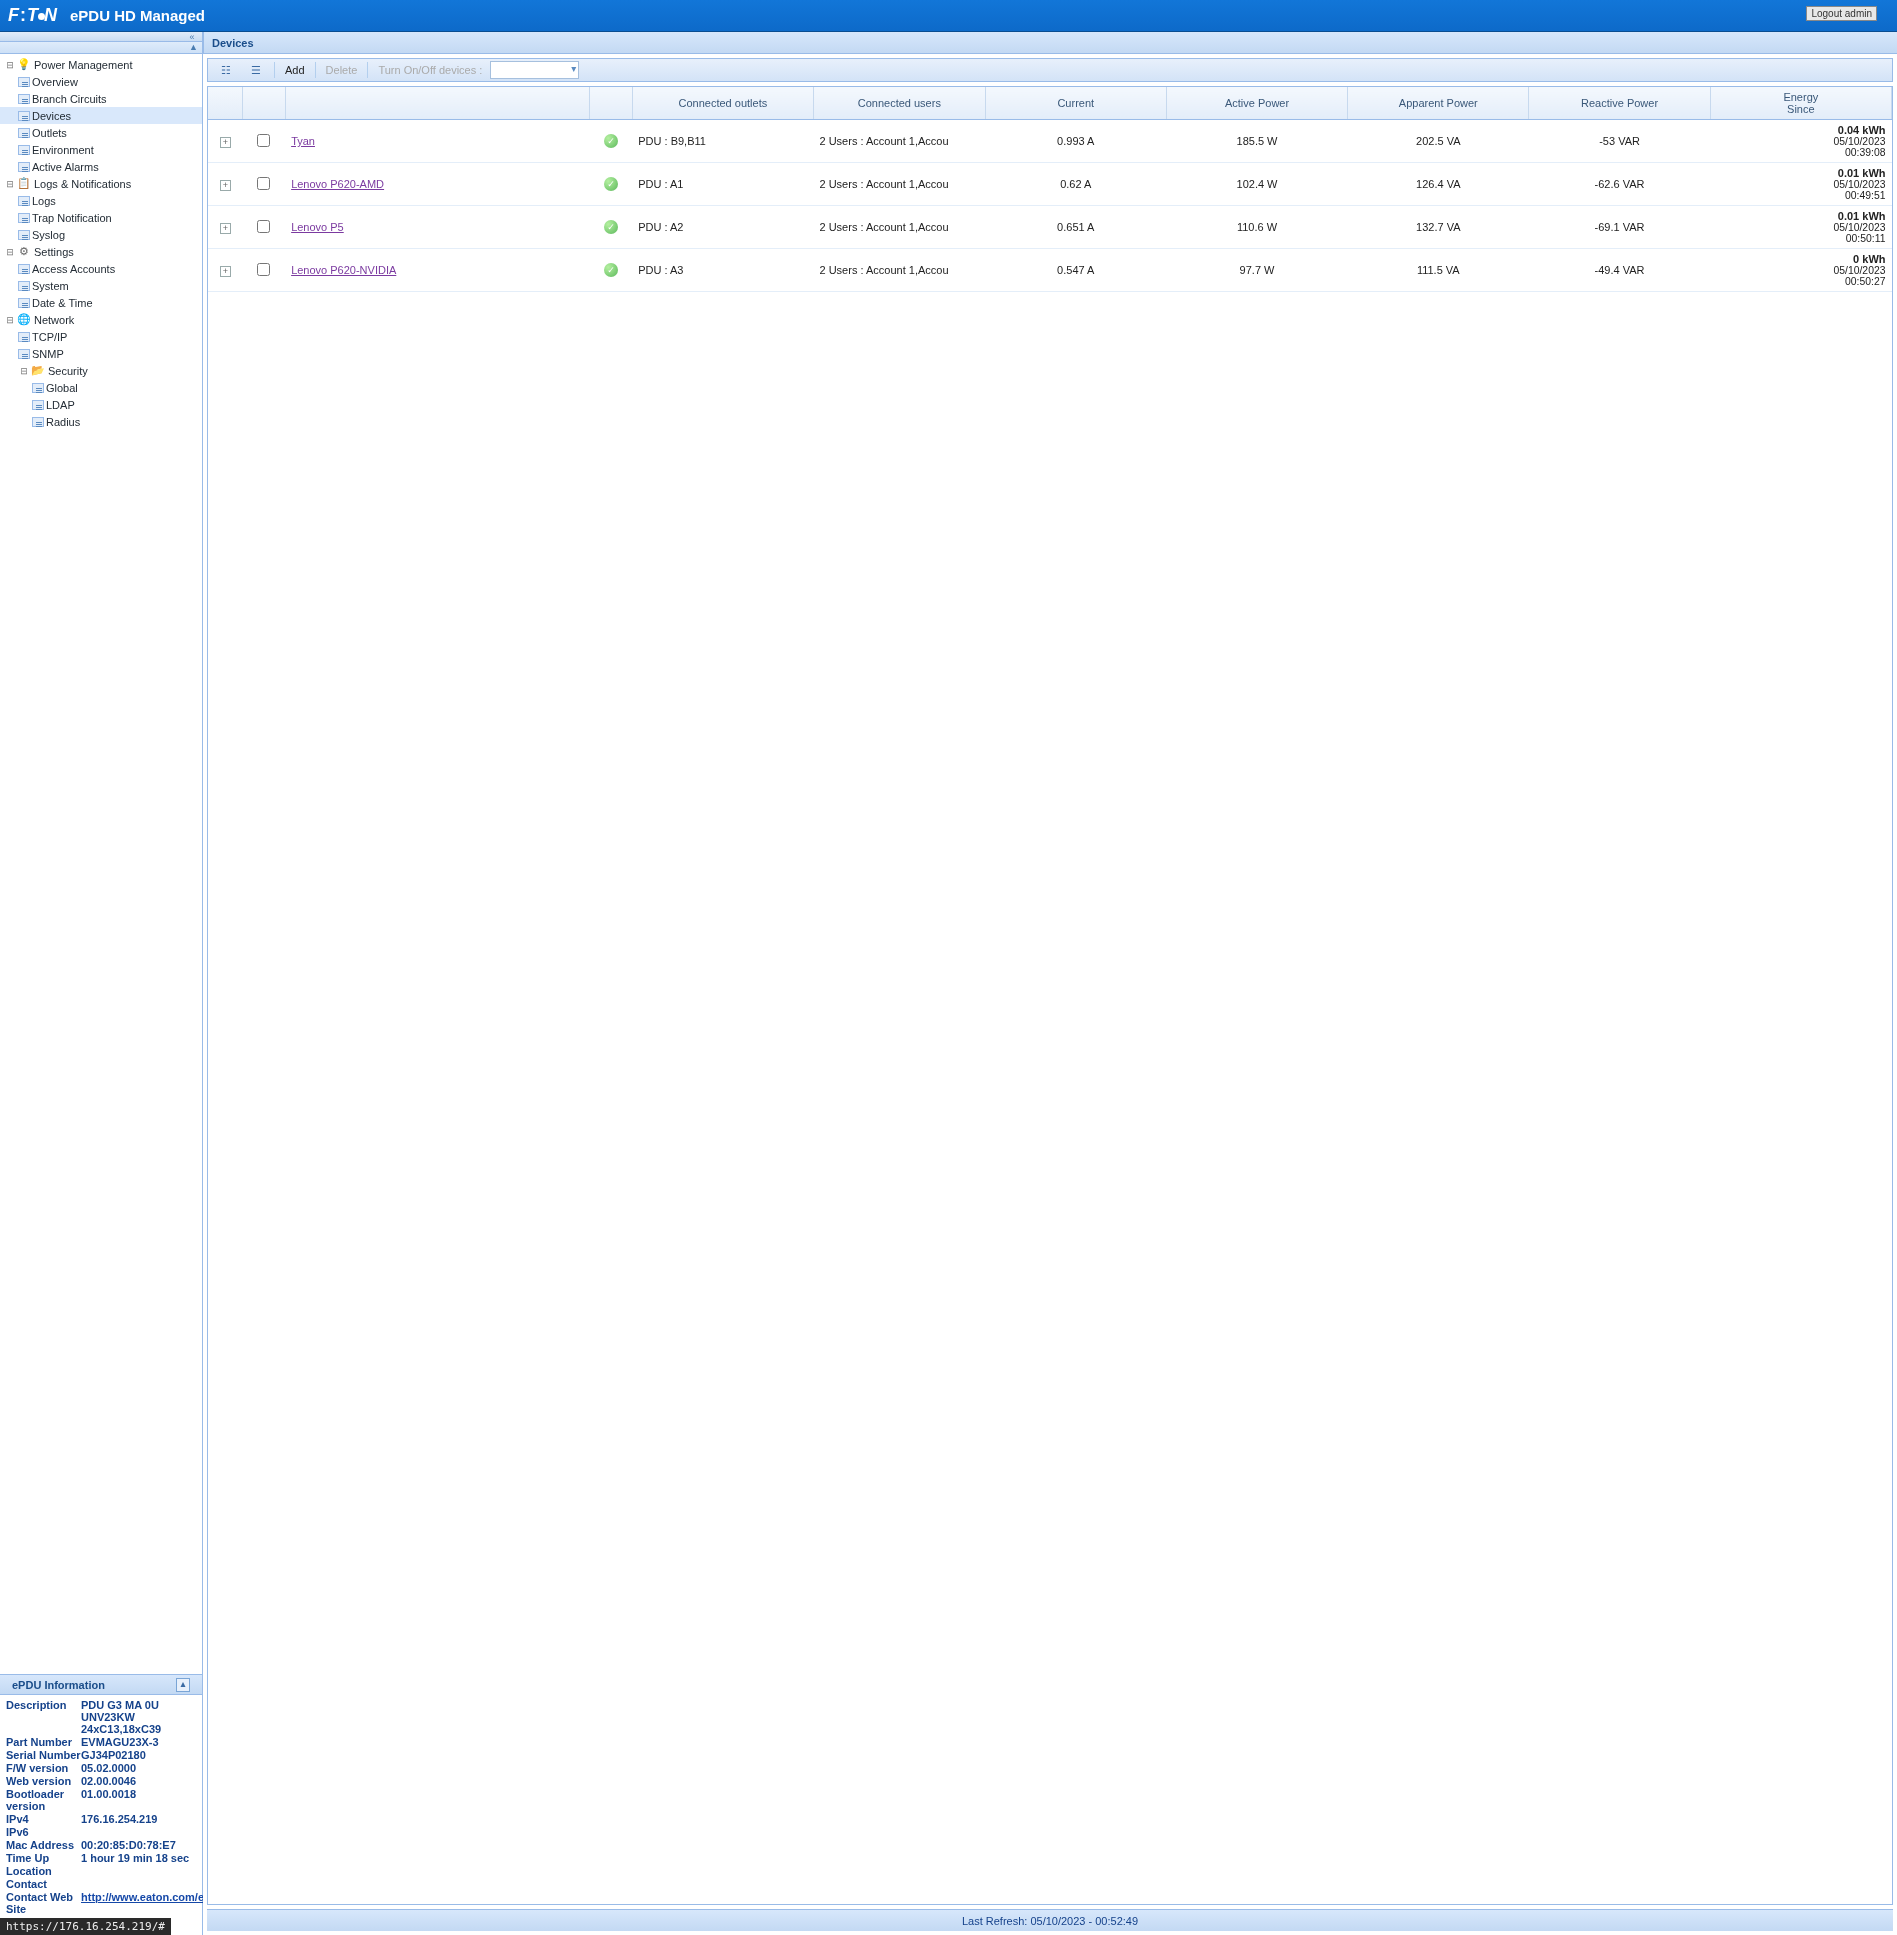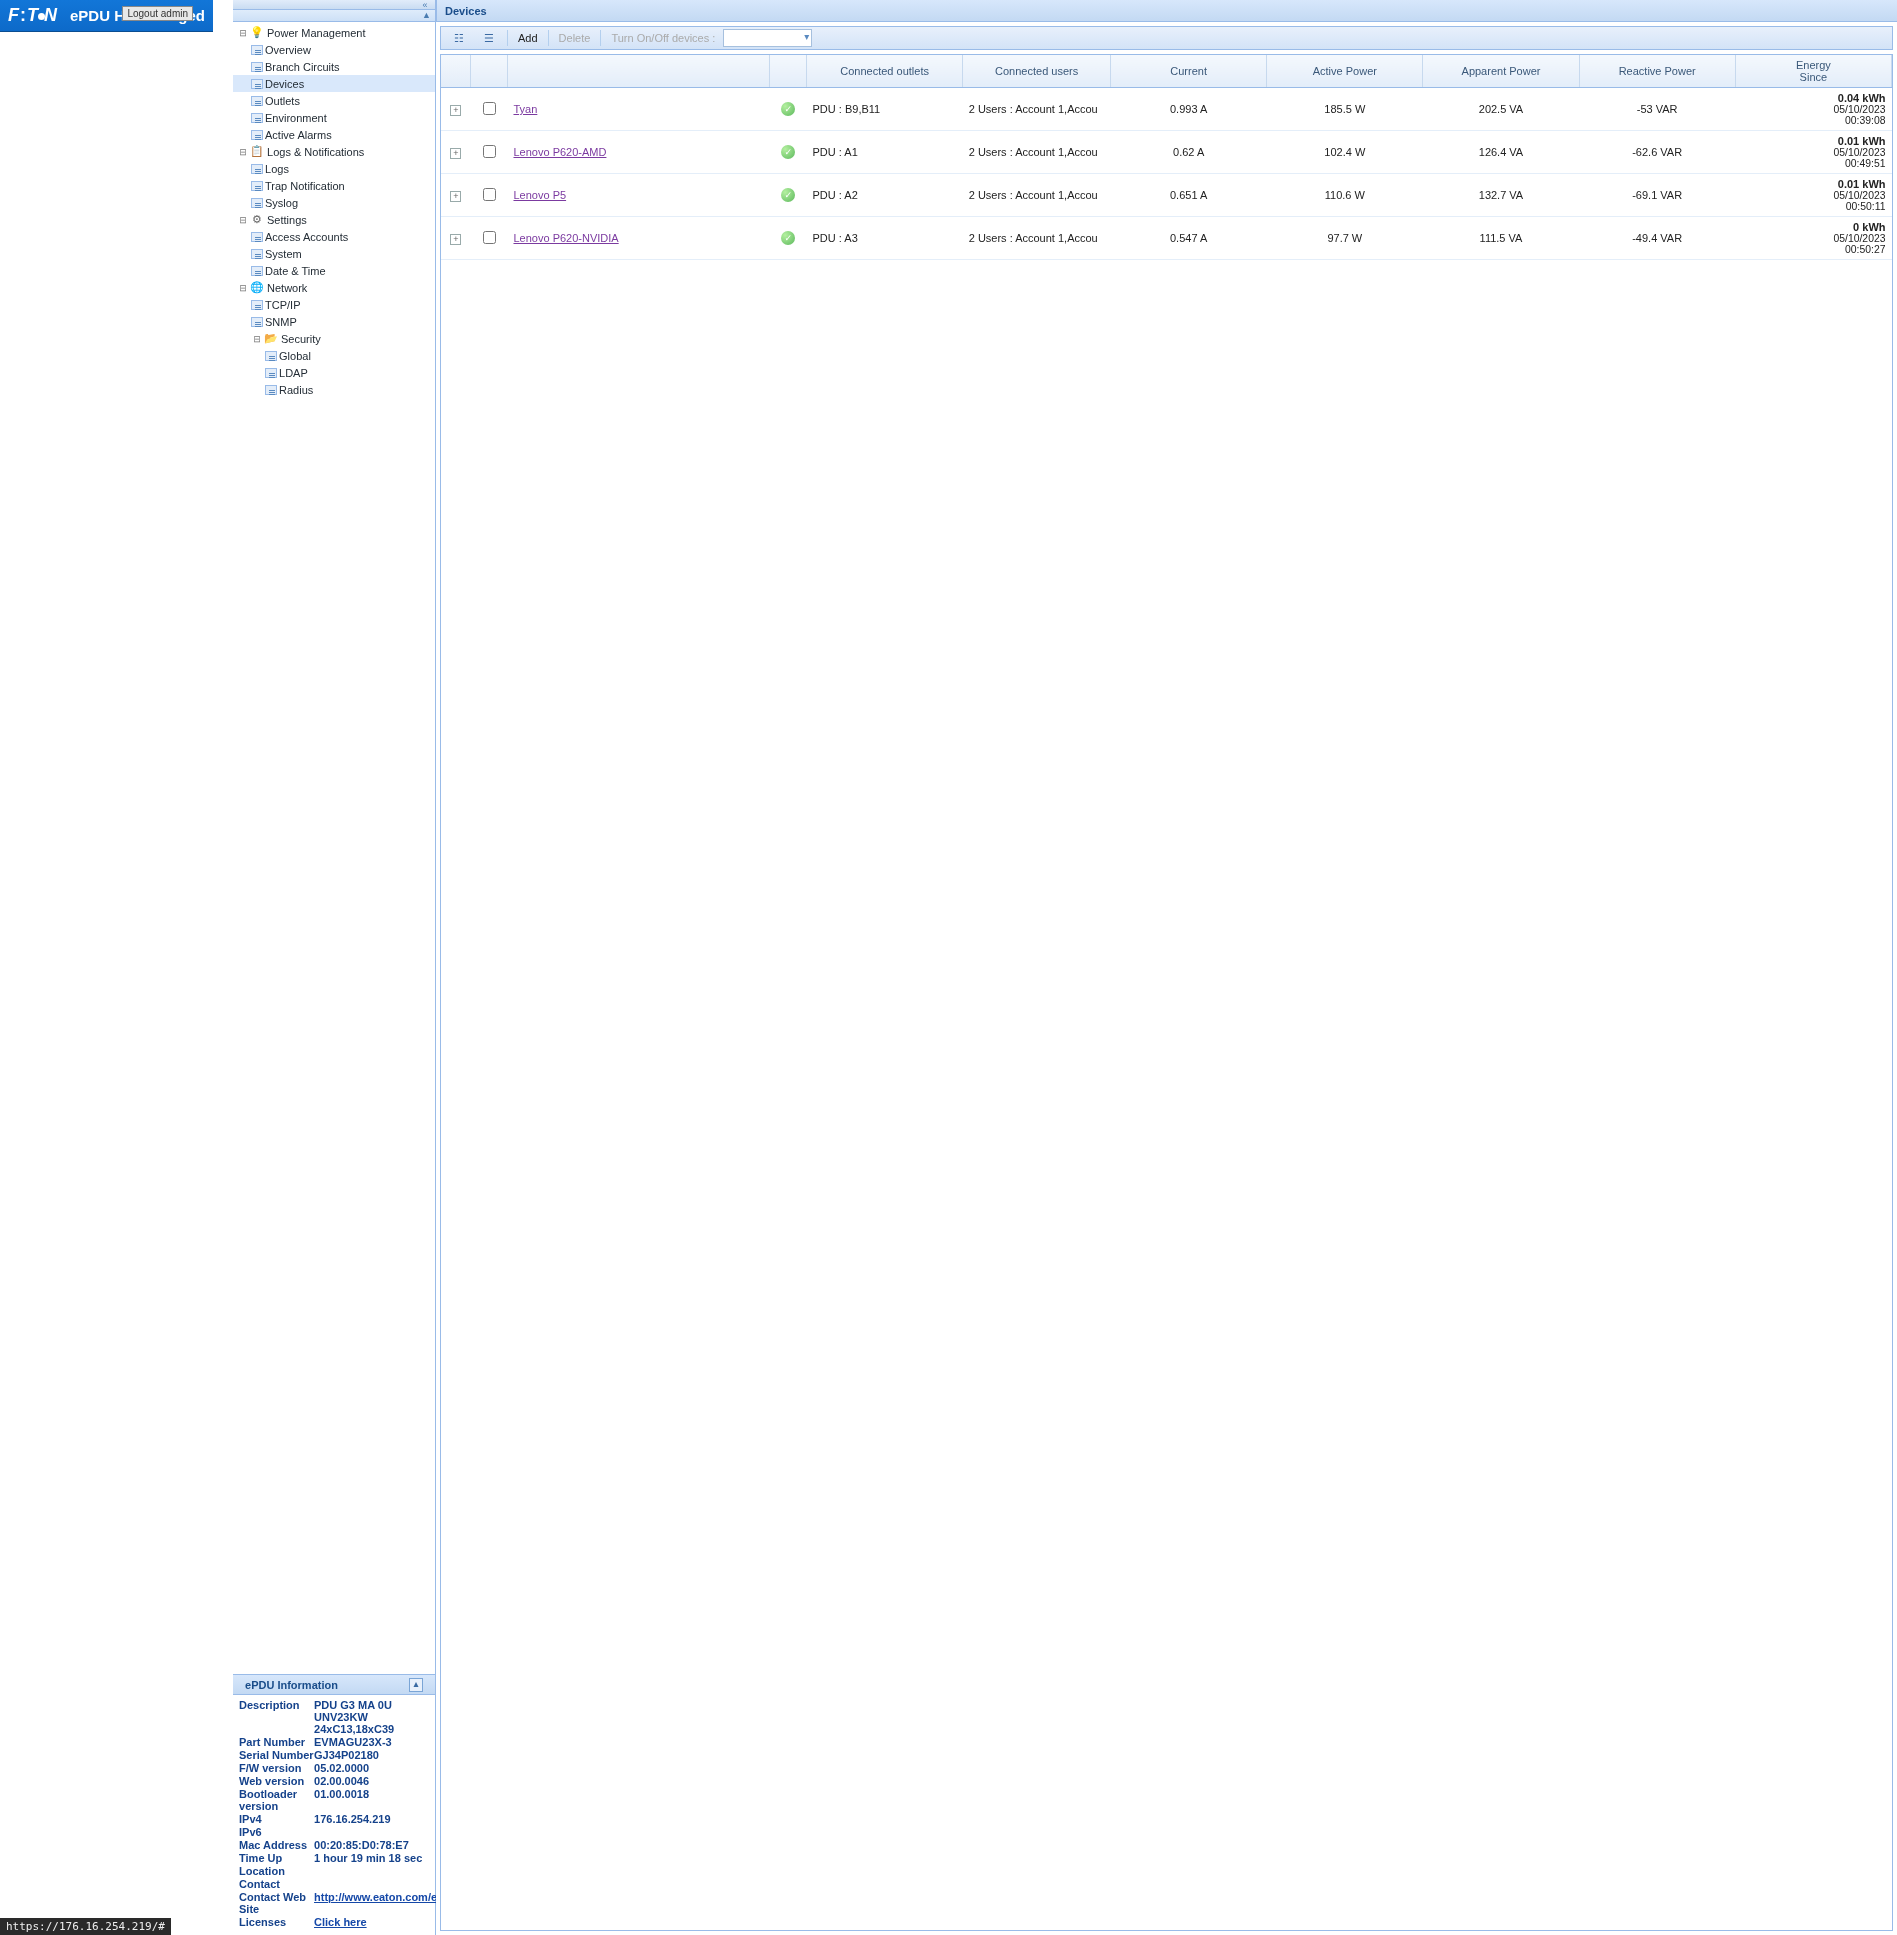--- a/index.html
+++ b/index.html
@@ -1,17 +1,17 @@
 <!DOCTYPE html>
 <html><head>
 <meta charset="utf-8">
 <style>
 * { box-sizing: border-box; margin: 0; padding: 0; }
 body { font-family: Arial, Helvetica, sans-serif; font-size: 11px; color: #222; background: #fff; overflow: hidden; }
-.app { display: flex; height: 100vh; min-height: 1089px; gap: 20px; }
+.app { display: flex; flex-direction: column; height: 100vh; min-height: 1089px; }
 
 
 .header { background: linear-gradient(#1276d8, #0d6ac9); height: 32px; display: flex; align-items: center; padding: 0 8px; color: #fff; position: relative; border-bottom: 1px solid #0a4d91; }
 .logo { font-weight: bold; font-size: 18px; letter-spacing: 1px; font-style: italic; margin-right: 12px; font-family: Arial, sans-serif; }
 .logo .dot { display:inline-block; width:7px; height:7px; background:#fff; border-radius:50%; vertical-align: middle; margin: 0 -1px; }
 .app-title { font-size: 15px; font-weight: bold; }
 .logout { position: absolute; right: 20px; top: 6px; background: #e8e8e8; color: #333; border: 1px solid #888; padding: 1px 4px; font-size: 10px; cursor: pointer; }
 
 
 .body { flex: 1; display: flex; min-height: 0; }
@@ -386,18 +386,19 @@
     <td class="energy-cell">
                   <div class="energy-main">0 kWh</div>
                   <div class="energy-sub">05/10/2023</div>
                   <div class="energy-sub">00:50:27</div>
                 </td>
               </tr>
             </tbody>
         </table>
       </div>
 
+      <div class="footer">Last Refresh: 05/10/2023 - 00:52:49</div>
     </div>
   </div>
 </div>
 
 <div class="status-url">https://176.16.254.219/#</div>
 
 
 </body></html>

